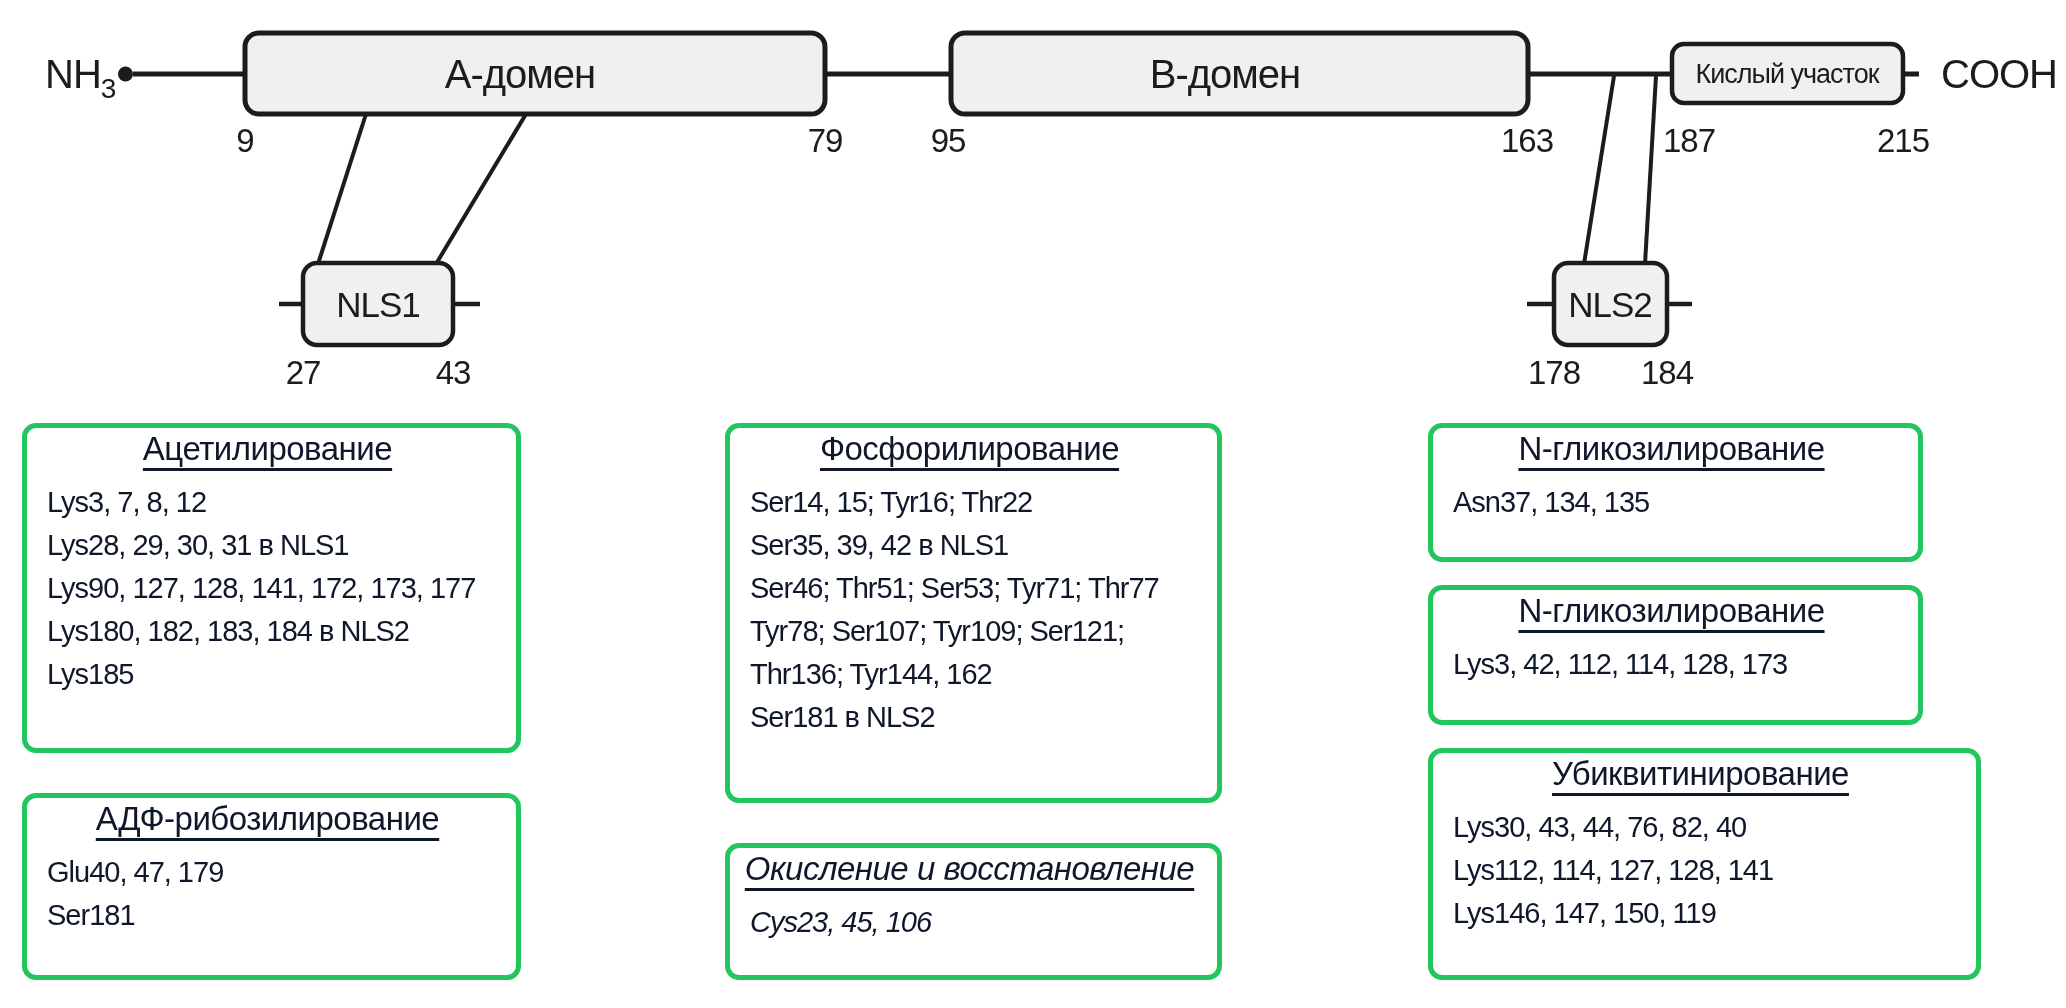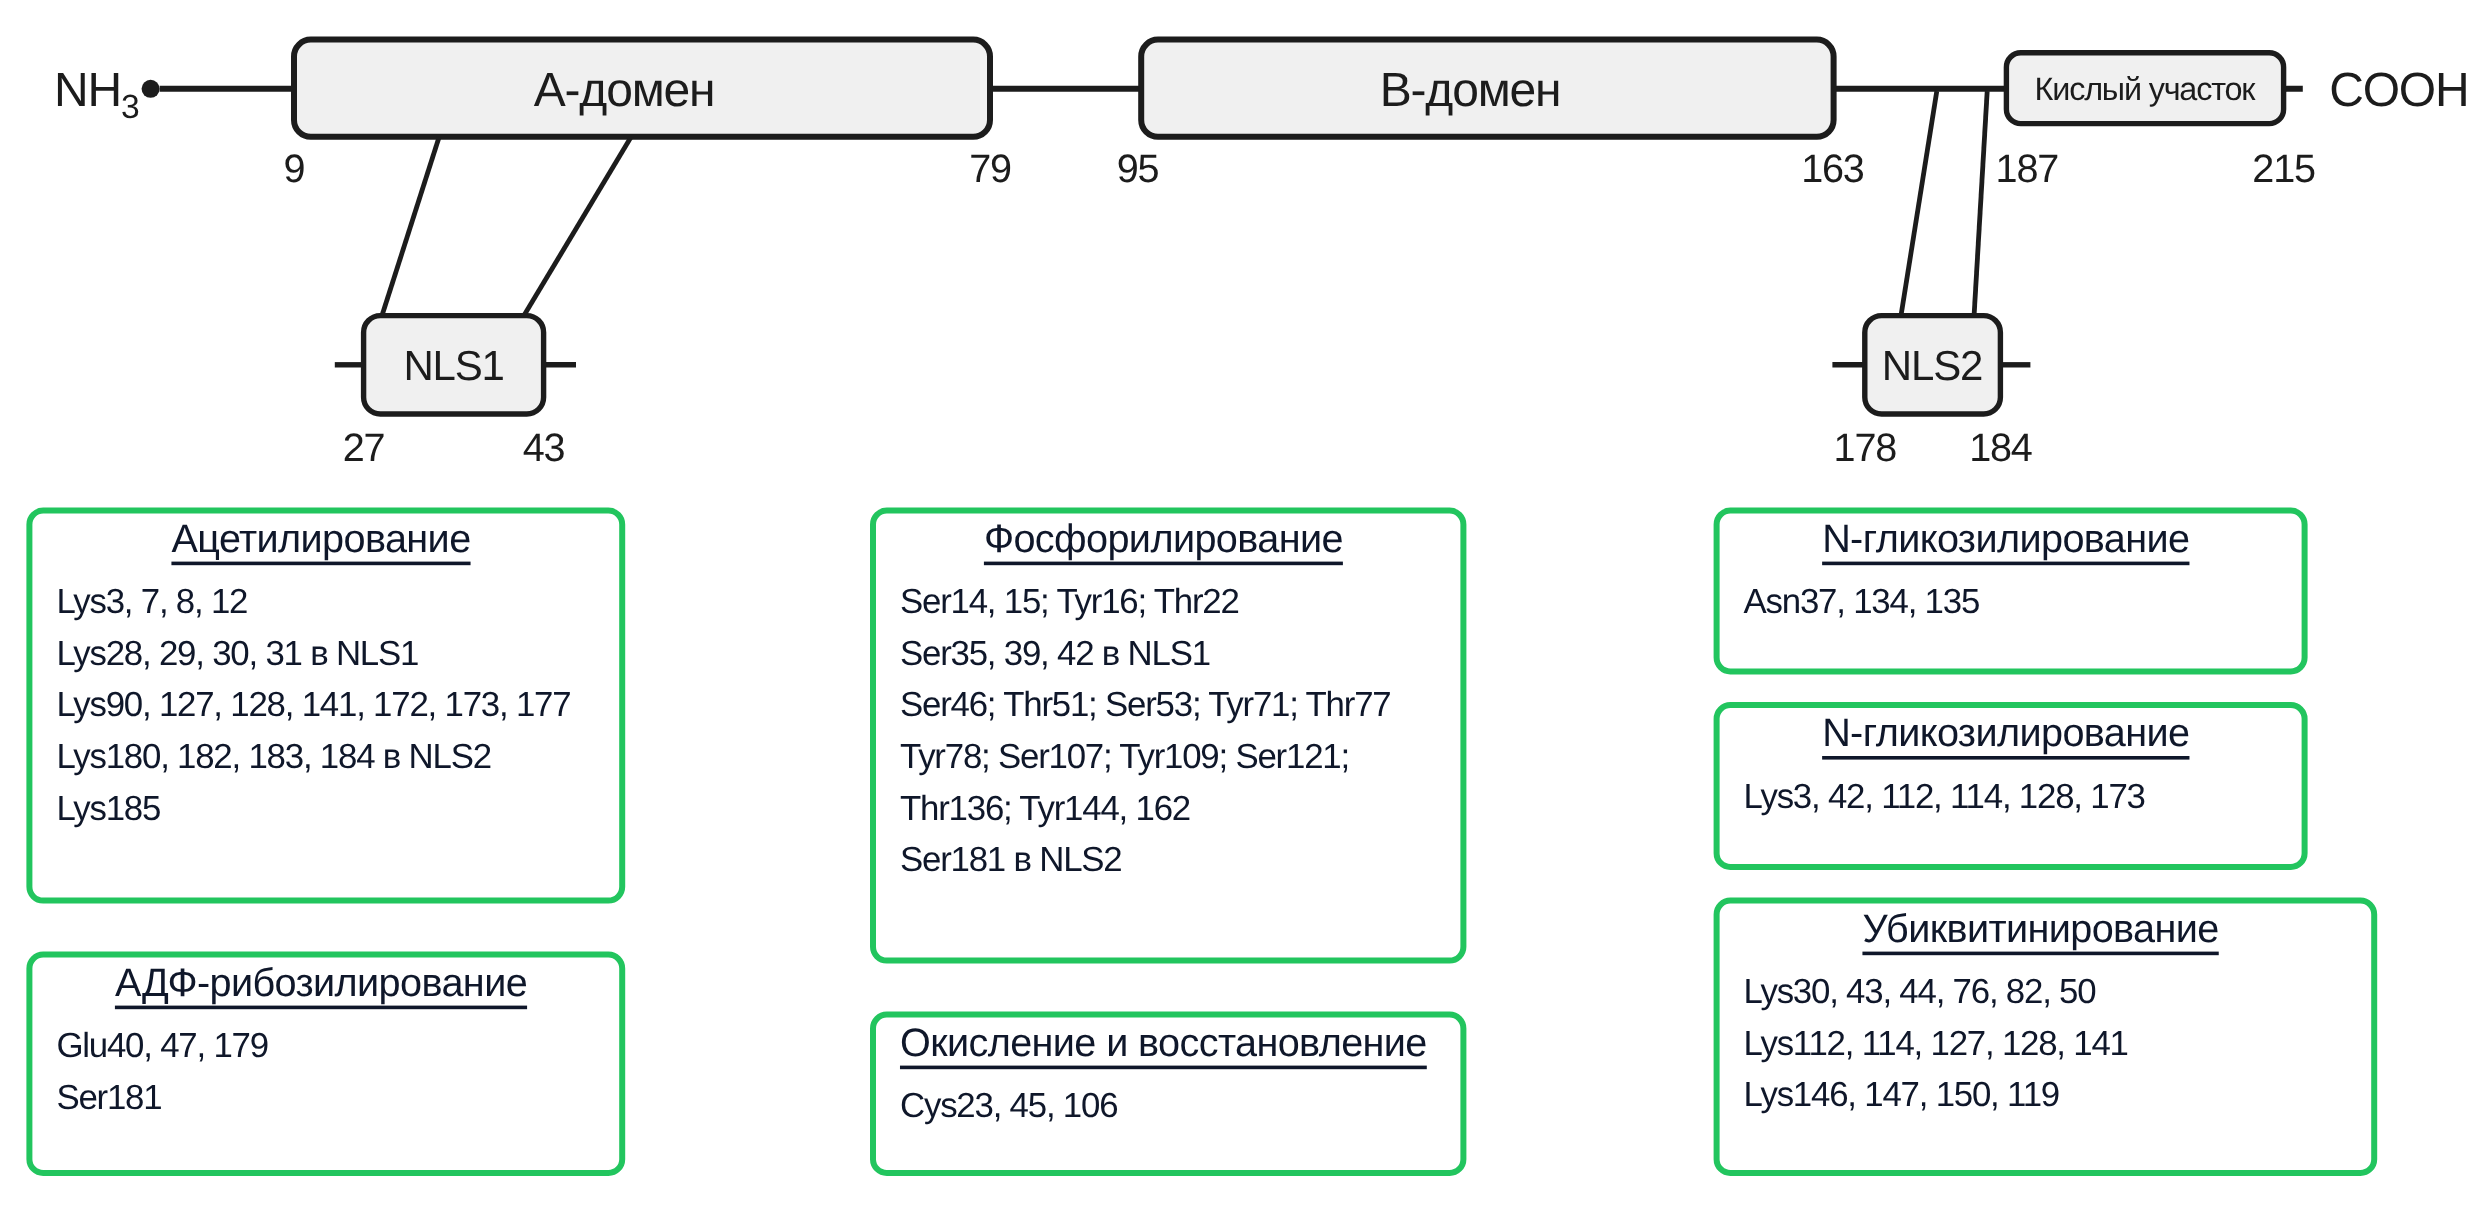--- a/index.html
+++ b/index.html
@@ -15,21 +15,21 @@
   .mod-title {
     text-align:center; font-size:33px; line-height:40px; letter-spacing:-0.5px;
     text-decoration:underline; text-decoration-thickness:2.5px; text-underline-offset:8px;
     white-space:nowrap;
   }
   .mod-lines { margin-top:12px; padding-left:20px; }
   .mod-line { font-size:29px; line-height:43px; letter-spacing:-1px; white-space:nowrap; }
   #box-acetyl { left:22px;  top:423px; width:499px; height:330px; }
   #box-adp    { left:22px;  top:793px; width:499px; height:187px; }
   #box-phos   { left:725px; top:423px; width:497px; height:380px; }
-  #box-redox  { left:725px; top:843px; width:497px; height:137px; }
+  #box-redox  { left:725px; top:843px; width:497px; height:137px;font-style:italic; }
   #box-nglyc1 { left:1428px; top:423px; width:495px; height:139px; }
   #box-nglyc2 { left:1428px; top:585px; width:495px; height:140px; }
   #box-ubiq   { left:1428px; top:748px; width:553px; height:232px; }
 </style>
 </head>
 <body>
 
 <div id="stage">
 
   <svg width="2066" height="400" viewBox="0 0 2066 400" style="position:absolute;left:0;top:0;">
@@ -126,19 +126,19 @@
   <div class="mod-box" id="box-nglyc2">
     <div class="mod-title">N-гликозилирование</div>
     <div class="mod-lines">
       <div class="mod-line">Lys3, 42, 112, 114, 128, 173</div>
     </div>
   </div>
 
   <div class="mod-box" id="box-ubiq">
     <div class="mod-title">Убиквитинирование</div>
     <div class="mod-lines">
-      <div class="mod-line">Lys30, 43, 44, 76, 82, 50</div>
+      <div class="mod-line">Lys30, 43, 44, 76, 82, 40</div>
       <div class="mod-line">Lys112, 114, 127, 128, 141</div>
       <div class="mod-line">Lys146, 147, 150, 119</div>
     </div>
   </div>
 
 </div>
 
 </body></html>

